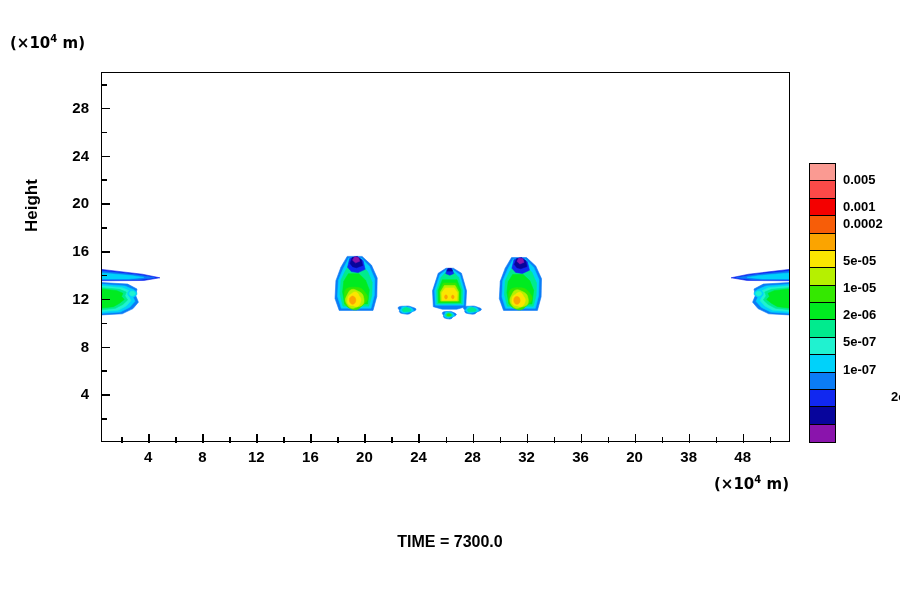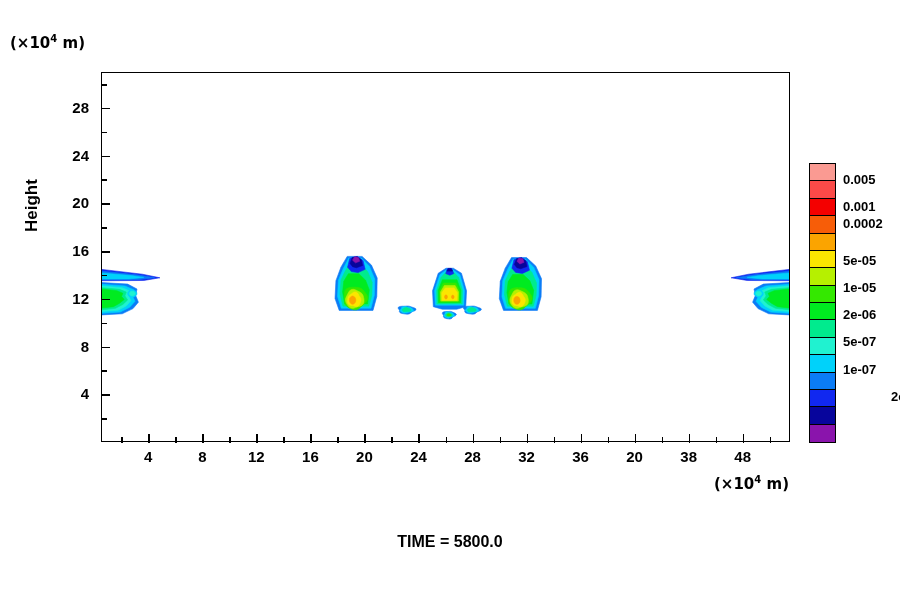--- a/index.html
+++ b/index.html
@@ -267,15 +267,15 @@
       <div class="cb-label" style="top: 199.393px;">0.001</div>
       <div class="cb-label" style="top: 216px; text-align: center;">0.0002</div>
       <div class="cb-label" style="top: 253.429px;">5e-05</div>
       <div class="cb-label" style="top: 280.447px;">1e-05</div>
       <div class="cb-label" style="top: 307.466px;">2e-06</div>
       <div class="cb-label" style="top: 334.484px;">5e-07</div>
       <div class="cb-label" style="top: 361.502px;">1e-07</div>
       <div class="cb-label" style="top: 388.52px; margin-left: 48px;">2e-08</div>
     </div>
 
-  <div id="time-annotation">TIME = 5800.0</div>
+  <div id="time-annotation">TIME = 7300.0</div>
 
 </div>
 
 </body></html>

